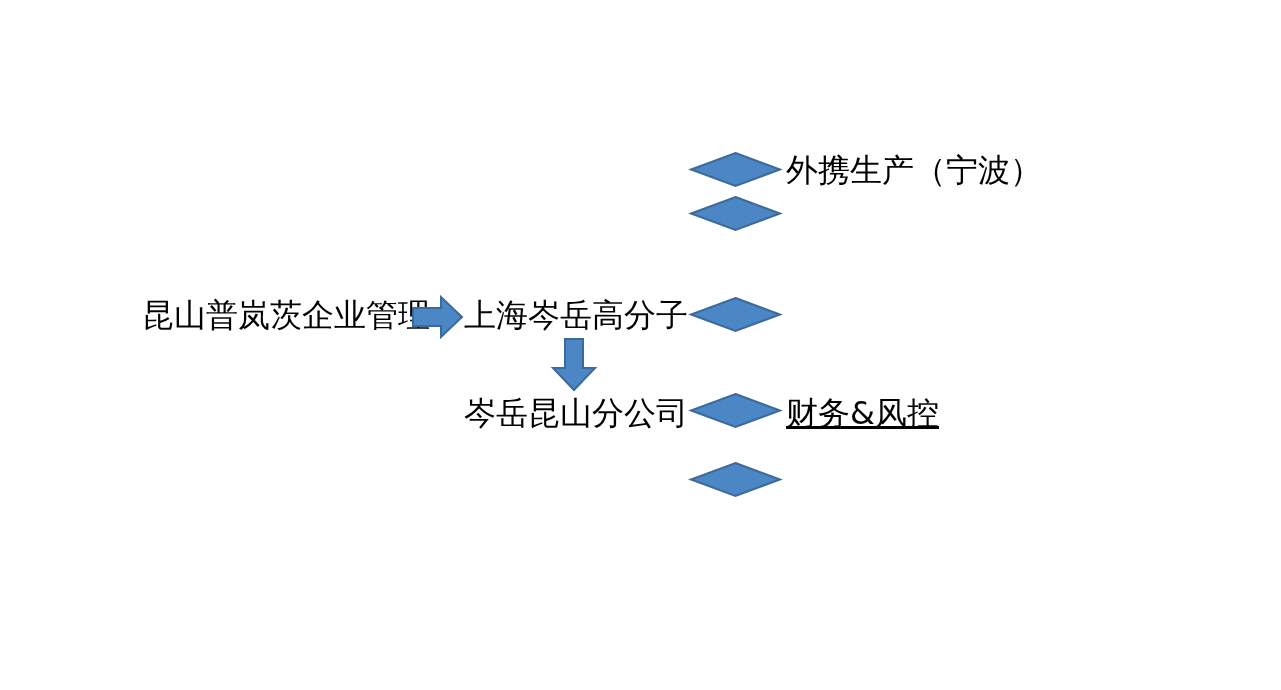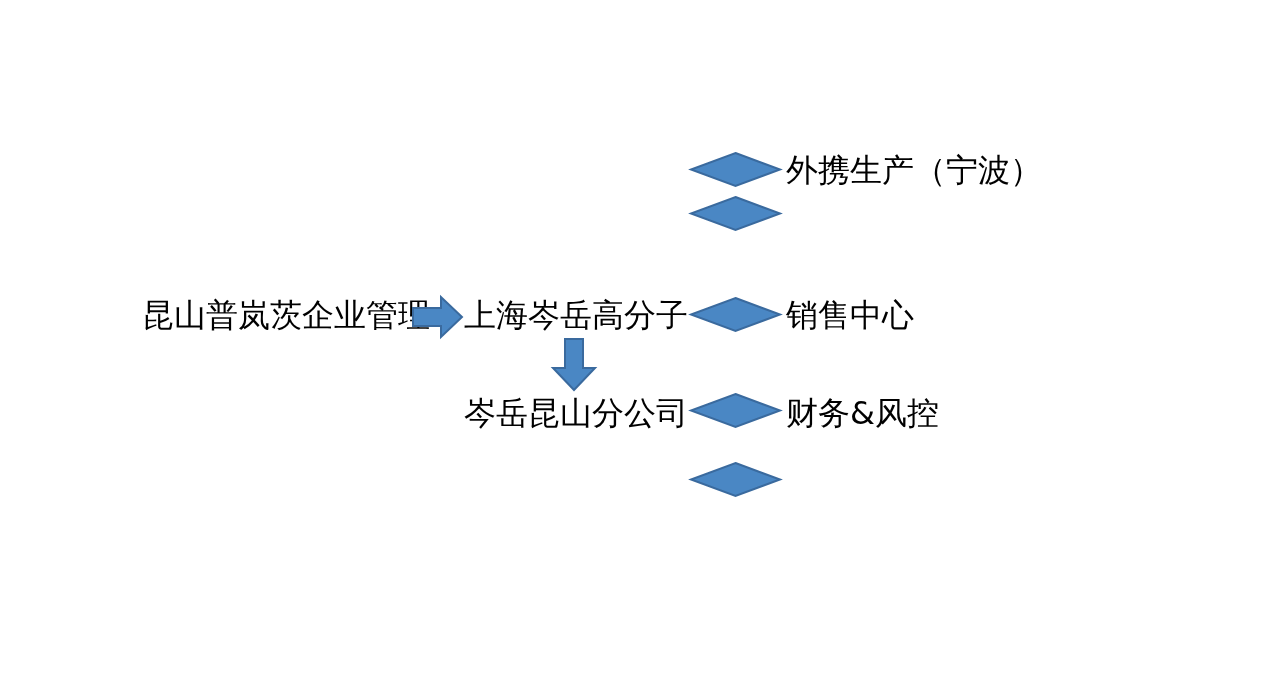--- a/index.html
+++ b/index.html
@@ -73,28 +73,27 @@
     <svg width="91" height="35" viewBox="0 0 91 35">
       <polygon points="45.5,1 90,17.5 45.5,34 1,17.5" fill="#4a87c4" stroke="#3a6a9e" stroke-width="2" stroke-linejoin="miter"></polygon>
     </svg>
   </div>
 
   <div class="shape" style="left:690px; top:297px;">
     <svg width="91" height="35" viewBox="0 0 91 35">
       <polygon points="45.5,1 90,17.5 45.5,34 1,17.5" fill="#4a87c4" stroke="#3a6a9e" stroke-width="2" stroke-linejoin="miter"></polygon>
     </svg>
   </div>
-  <div class="node-label" style="left:786px; top:296px;">销售中心</div>
 
   <div class="shape" style="left:690px; top:393px;">
     <svg width="91" height="35" viewBox="0 0 91 35">
       <polygon points="45.5,1 90,17.5 45.5,34 1,17.5" fill="#4a87c4" stroke="#3a6a9e" stroke-width="2" stroke-linejoin="miter"></polygon>
     </svg>
   </div>
-  <div class="node-label" style="left:786px; top:394px;">财务&amp;风控</div>
+  <div class="node-label" style="left:786px; top:394px;text-decoration:underline;">财务&amp;风控</div>
 
   <div class="shape" style="left:690px; top:462px;">
     <svg width="91" height="35" viewBox="0 0 91 35">
       <polygon points="45.5,1 90,17.5 45.5,34 1,17.5" fill="#4a87c4" stroke="#3a6a9e" stroke-width="2" stroke-linejoin="miter"></polygon>
     </svg>
   </div>
 
 </div>
 
 </body></html>

